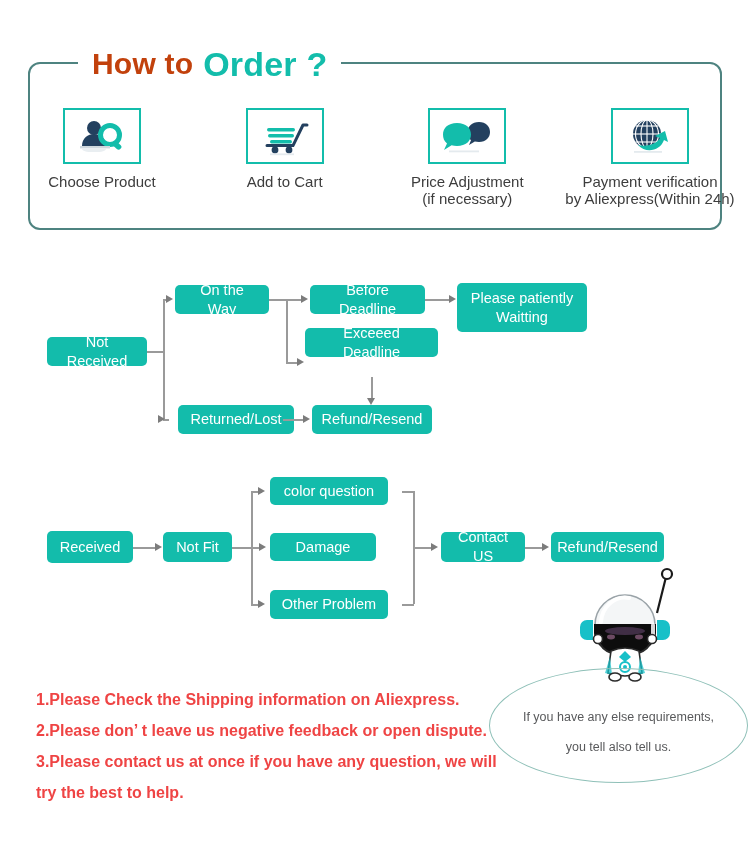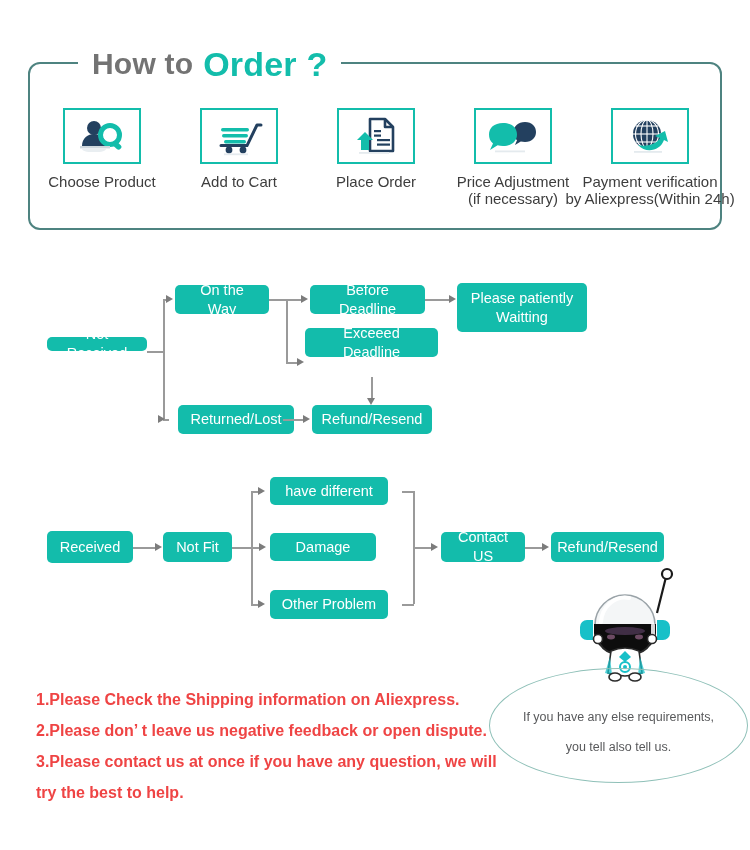--- a/index.html
+++ b/index.html
@@ -34,21 +34,21 @@
     height: 40px;
     padding: 0 14px;
     background: #ffffff;
     display: flex;
     align-items: center;
     font-size: 30px;
     font-weight: bold;
     letter-spacing: .2px;
     white-space: nowrap;
   }
-  #header-title .t-black { color: #737373; font-weight: bold; }
+  #header-title .t-black { color: #c2410c; font-weight: bold; }
   #header-title .t-teal  { color: #13bdab; font-weight: bold; font-size: 34px; margin-left: 10px; }
 
   
   #steps {
     position: absolute;
     left: 34px;
     top: 108px;
     width: 684px;
     display: flex;
     justify-content: space-between;
@@ -203,37 +203,20 @@
         <circle cx="16" cy="34" r="3.4" fill="#23405f"></circle>
         <circle cx="30" cy="34" r="3.4" fill="#23405f"></circle>
         <rect x="11" y="37.4" width="24" height="1.8" fill="#e4eaee"></rect>
       </svg>
     </div>
     <div class="step-label">
       <span>Add to Cart</span>
     </div>
   </div>
 
-  <div class="step">
-    <div class="step-box">
-      <svg width="52" height="40" viewBox="0 0 52 40">
-        <path d="M20 3 H35 L43 11 V35 H20 Z" fill="#ffffff" stroke="#23405f" stroke-width="2.6" stroke-linejoin="round"></path>
-        <path d="M35 3 V11 H43" fill="none" stroke="#23405f" stroke-width="2.6" stroke-linejoin="round"></path>
-        <rect x="24" y="14" width="7" height="2.2" fill="#23405f"></rect>
-        <rect x="24" y="18.5" width="7" height="2.2" fill="#23405f"></rect>
-        <rect x="27" y="23" width="13" height="2.2" fill="#23405f"></rect>
-        <rect x="27" y="27.5" width="13" height="2.2" fill="#23405f"></rect>
-        <path d="M15 16 L23 24 H19 V34 H11 V24 H7 Z" fill="#13bdab"></path>
-        <rect x="9" y="36" width="30" height="1.8" fill="#e4eaee"></rect>
-      </svg>
-    </div>
-    <div class="step-label">
-      <span>Place  Order</span>
-    </div>
-  </div>
 
   <div class="step">
     <div class="step-box">
       <svg width="52" height="40" viewBox="0 0 52 40">
         <path d="M38 6 C45 6 49 10.5 49 16 C49 21.5 45 26 38 26 C36.5 26 35 25.8 33.8 25.5 L28 29 L30 24.2 C27.5 22.3 26.5 19.3 26.5 16 C26.5 10.5 31 6 38 6 Z" fill="#23405f"></path>
         <path d="M16 7 C25 7 30 12 30 18.5 C30 25 25 30 16 30 C14 30 12.2 29.7 10.6 29.2 L3 34 L6 27.5 C3 25.2 2 22 2 18.5 C2 12 7 7 16 7 Z" fill="#13bdab"></path>
         <rect x="8" y="34.5" width="30" height="1.8" fill="#e4eaee"></rect>
       </svg>
     </div>
     <div class="step-label">
@@ -261,21 +244,21 @@
     <div class="step-label">
       <span>Payment verification</span>
       <span class="l2">by Aliexpress(Within 24h)</span>
     </div>
   </div>
 
 </div>
 
 <div>
 
-  <div class="fbox" style="left:47px; top:337px; width:100px; height:14px;">Not Received</div>
+  <div class="fbox" style="left:47px; top:337px; width:100px; height:29px;">Not Received</div>
 
   <div class="fbox" style="left:175px; top:285px; width:94px; height:29px;">On the Way</div>
 
   <div class="fbox" style="left:310px; top:285px; width:115px; height:29px;padding-left:9px;">Before Deadline</div>
 
   <div class="fbox" style="left:457px; top:283px; width:130px; height:49px; flex-direction:column;">
     <span>Please patiently</span>
     <span>Waitting</span>
   </div>
 
@@ -308,21 +291,21 @@
   <div class="ln lnh" style="left:283px; top:419px; width:22px;"></div>
   <div class="arw" style="left:303px; top:415px;"></div>
 </div>
 
 <div>
 
   <div class="fbox" style="left:47px; top:531px; width:86px; height:32px;">Received</div>
 
   <div class="fbox" style="left:163px; top:532px; width:69px; height:30px;">Not Fit</div>
 
-  <div class="fbox" style="left:270px; top:477px; width:118px; height:28px;">have different</div>
+  <div class="fbox" style="left:270px; top:477px; width:118px; height:28px;">color question</div>
 
   <div class="fbox" style="left:270px; top:533px; width:106px; height:28px;">Damage</div>
 
   <div class="fbox" style="left:270px; top:590px; width:118px; height:29px;">Other Problem</div>
 
   <div class="fbox" style="left:441px; top:532px; width:84px; height:30px;">Contact US</div>
 
   <div class="fbox" style="left:551px; top:532px; width:113px; height:30px;">Refund/Resend</div>
 
   <div class="ln lnh" style="left:133px; top:547px; width:24px;"></div>

